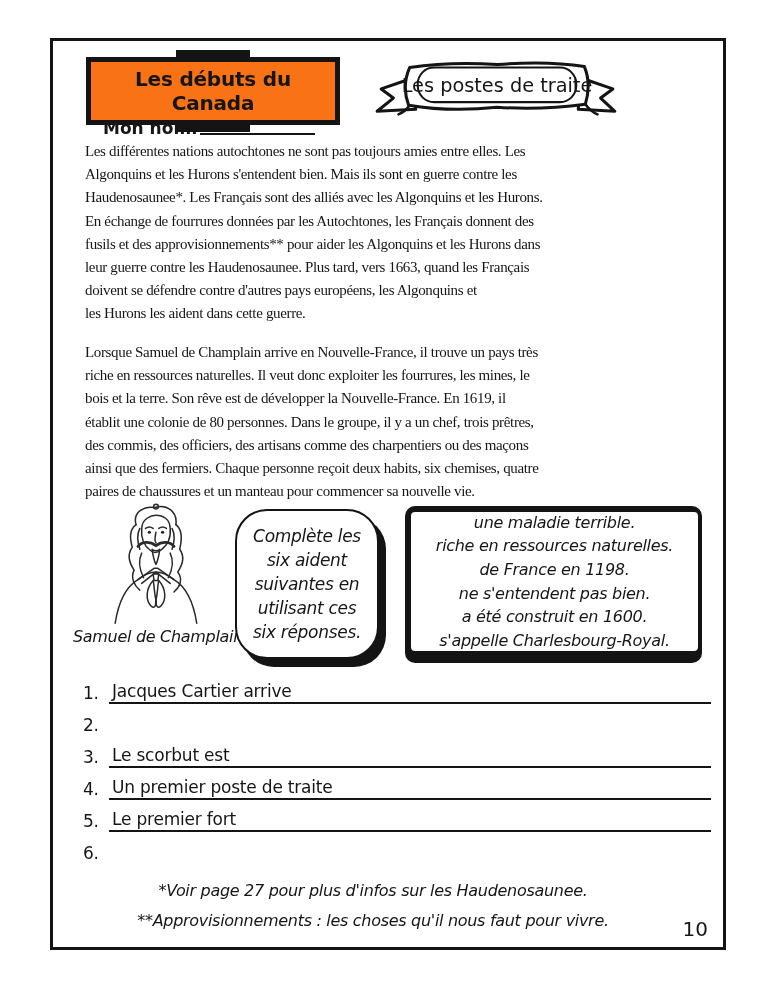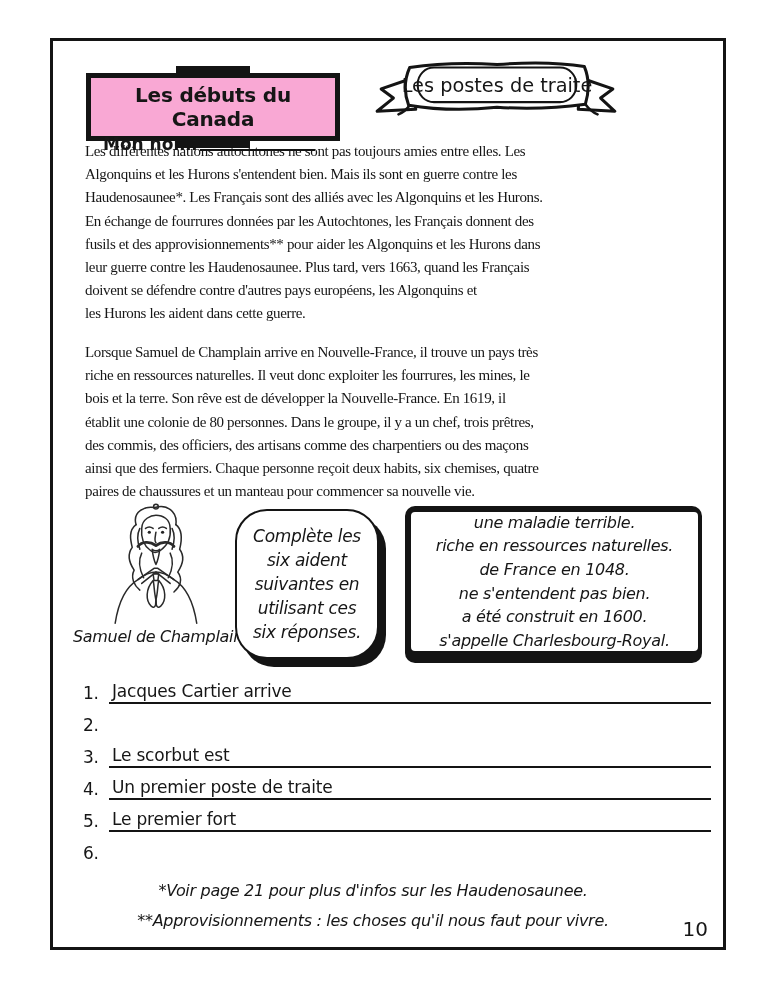--- a/index.html
+++ b/index.html
@@ -2,22 +2,22 @@
 <html><head>
 <meta charset="utf-8">
 <style>
   * { margin:0; padding:0; box-sizing:border-box; }
   html,body { width:768px; height:994px; background:#fff; overflow:hidden;
               font-family:"DejaVu Sans", sans-serif; color:#161616; }
   .sheet-frame { position:absolute; left:50px; top:38px; width:676px; height:912px;
                  border:3px solid #141414; background:#fff; }
 
   
-  .title-box { position:absolute; left:33px; top:32px; width:254px; height:68px;
-               border:5px solid #141414; background:#f9a8d4; }
+  .title-box { position:absolute; left:33px; top:16px; width:254px; height:68px;
+               border:5px solid #141414; background:#f97316; }
   .title-box .tab { position:absolute; left:50%; transform:translateX(-50%);
                     width:74px; height:7px; background:#141414; }
   .tab-top { top:-12px; } .tab-bottom { bottom:-12px; }
   .title-box h1 { font-size:20px; font-weight:bold; text-align:center; margin-top:5px;
                   letter-spacing:-0.2px; }
   .name-row { display:flex; align-items:flex-end; margin:3px 18px 0 12px;
               font-size:17px; font-weight:bold; }
   .name-line { flex:1; border-bottom:2px solid #141414; margin:0 2px 3px 2px; height:16px; }
 
   .banner { position:absolute; left:316px; top:10px; width:256px; height:86px; }
@@ -139,21 +139,21 @@
 six aident
 suivantes en
 utilisant ces
 six réponses.</div>
   </div>
 
   <div class="answer-bank-wrap">
     <div class="answer-bank">
         <div class="answer-option">une maladie terrible.</div>
         <div class="answer-option">riche en ressources naturelles.</div>
-        <div class="answer-option">de France en 1048.</div>
+        <div class="answer-option">de France en 1198.</div>
         <div class="answer-option">ne s'entendent pas bien.</div>
         <div class="answer-option">a été construit en 1600.</div>
         <div class="answer-option">s'appelle Charlesbourg-Royal.</div>
       </div>
   </div>
 
   <div class="questions">
       <div class="question-row">
       <span class="question-number">1.</span>
       <span class="question-blank">Jacques Cartier arrive</span>
@@ -172,18 +172,18 @@
       <div class="question-row">
       <span class="question-number">5.</span>
       <span class="question-blank">Le premier fort</span>
     </div>
       <div class="question-row">
       <span class="question-number">6.</span>
     </div>
     </div>
 
   <div class="footnotes">
-      <div class="footnote">*Voir page 21 pour plus d'infos sur les Haudenosaunee.</div>
+      <div class="footnote">*Voir page 27 pour plus d'infos sur les Haudenosaunee.</div>
       <div class="footnote">**Approvisionnements : les choses qu'il nous faut pour vivre.</div>
     </div>
 
   <div class="page-number">10</div>
 </div>
 
 </body></html>

